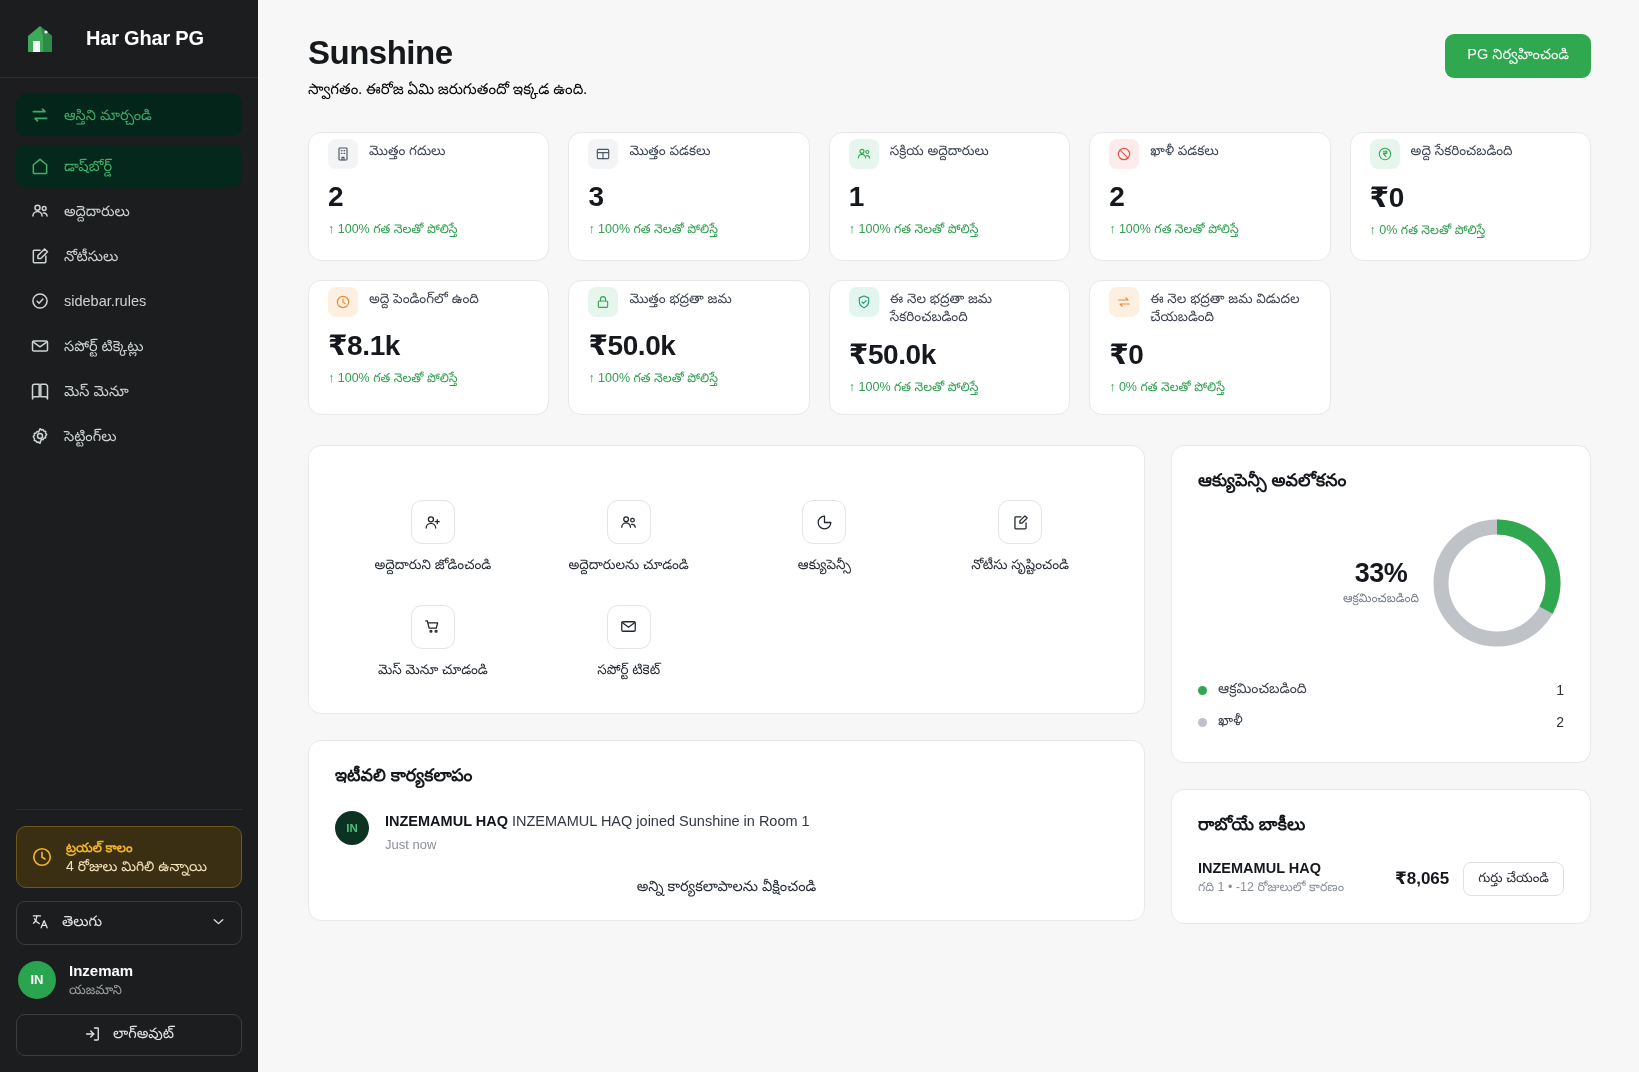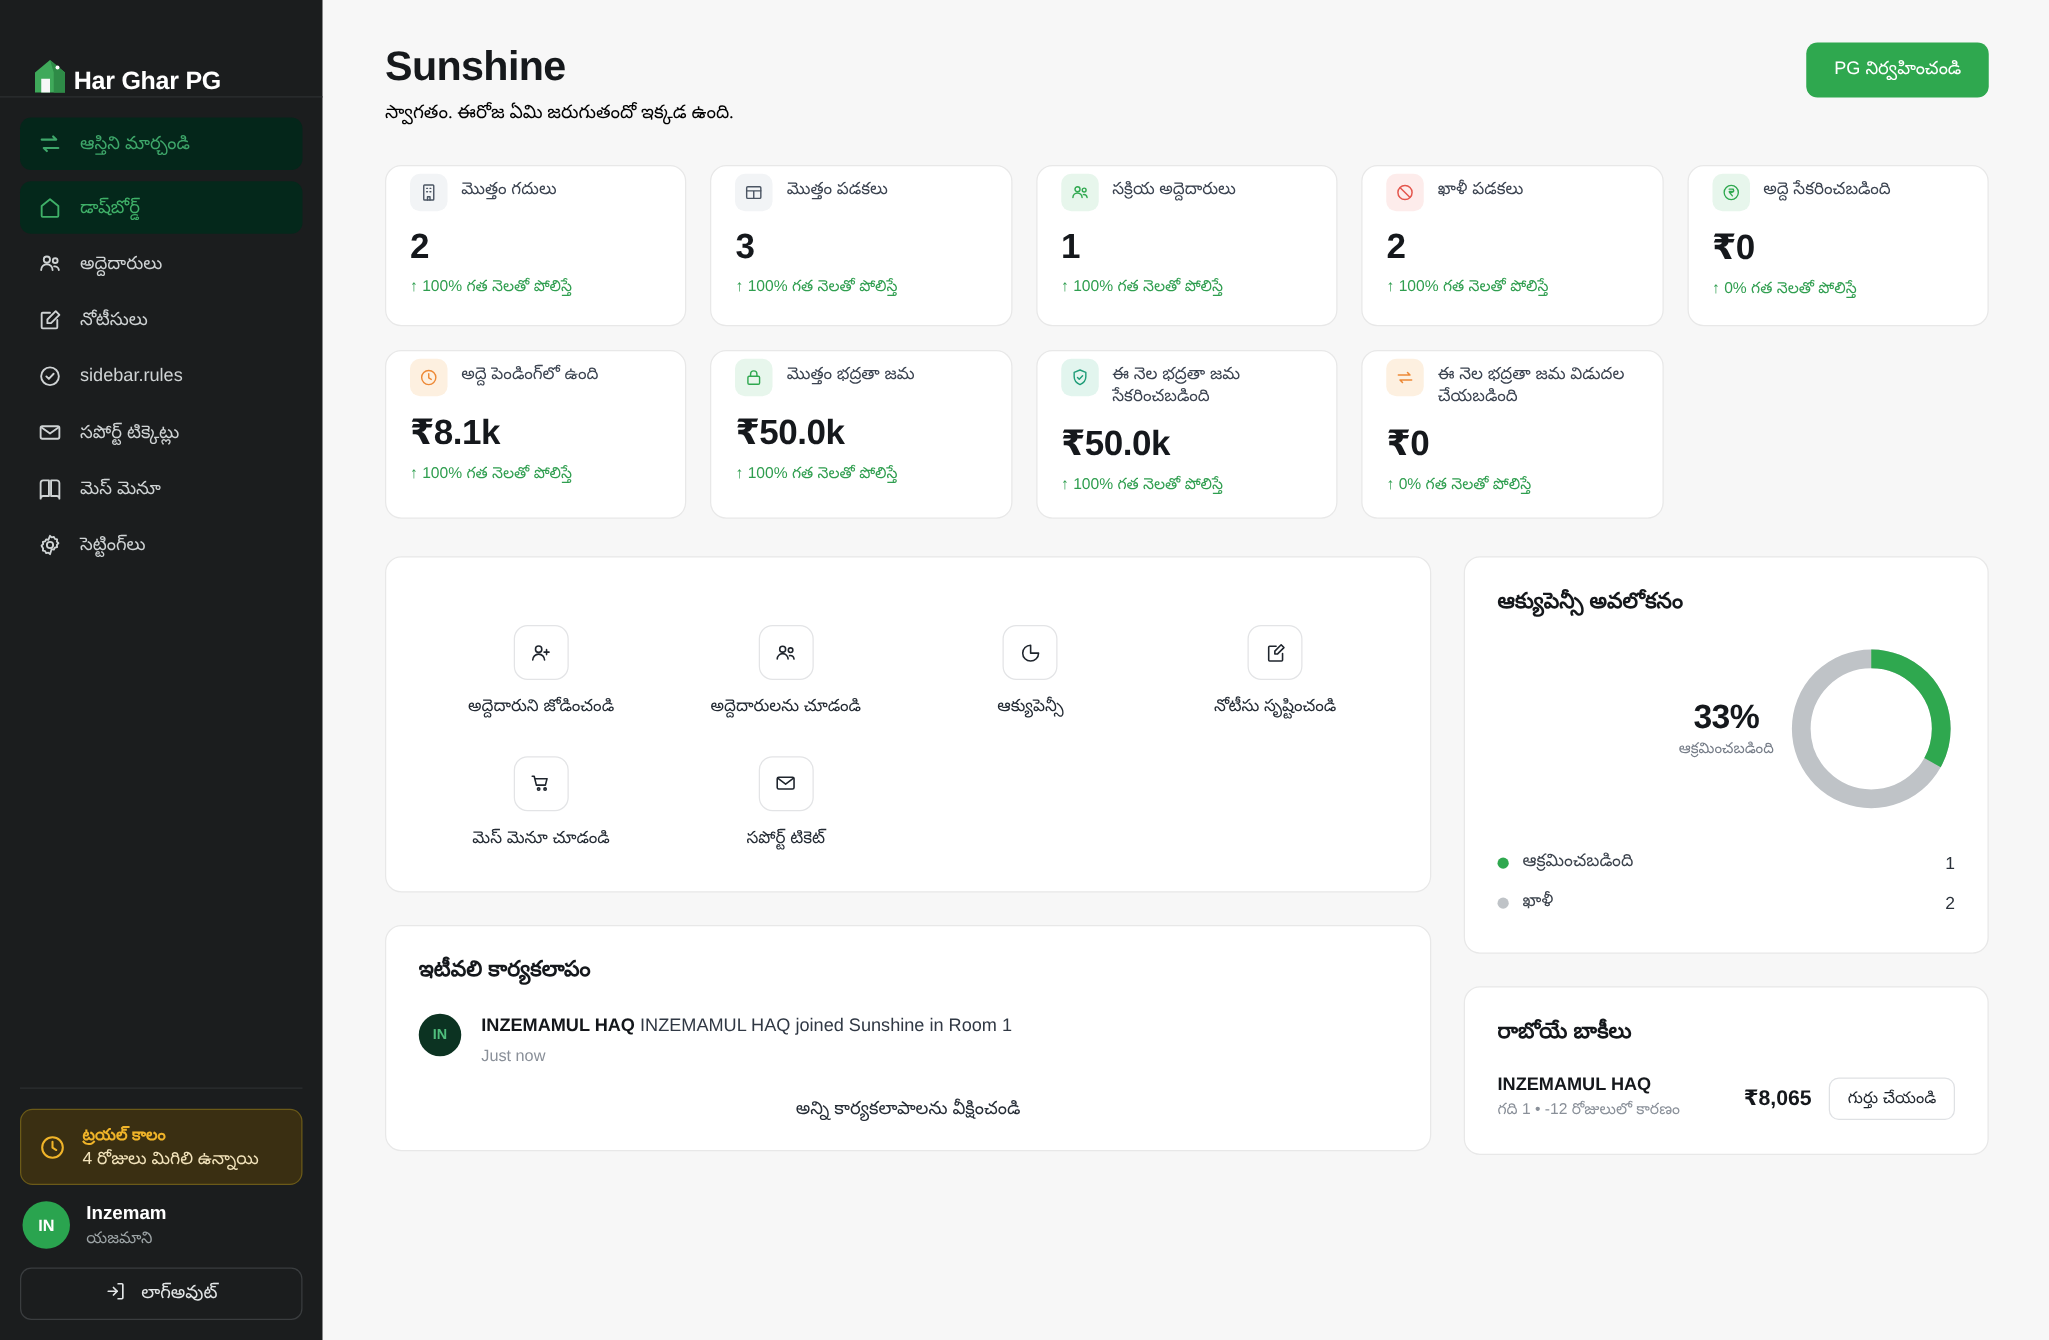--- a/index.html
+++ b/index.html
@@ -18,22 +18,22 @@
     min-width: 258px;
     height: 1072px;
     background: #1b1d1e;
     display: flex;
     flex-direction: column;
     position: relative;
   }
   .brand {
     height: 78px;
     display: flex;
-    align-items: flex-end;
-    gap: 3px;
+    align-items: center;
+    gap: 30px;
     padding: 0 24px;
     border-bottom: 1px solid #2c2f30;
   }
   .brand-logo { width: 32px; height: 32px; flex: 0 0 32px; }
   .brand-name {
     color: #ffffff;
     font-size: 20px;
     font-weight: bold;
     letter-spacing: -0.2px;
   }
@@ -378,20 +378,37 @@
           <circle cx="12" cy="12" r="9"></circle>
             <path d="M12 7v5.2l3.3 2"></path>
         </svg>
       </span>
       <span>
         <span class="trial-t1">ట్రయల్ కాలం</span><br>
         <span class="trial-t2">4 రోజులు మిగిలి ఉన్నాయి</span>
       </span>
     </div>
 
+    <div class="lang-select">
+      <span>
+        <svg viewBox="0 0 24 24" width="19" height="19" fill="none" stroke="currentColor" stroke-width="1.6" stroke-linecap="round" stroke-linejoin="round">
+          <path d="M3 5h9"></path>
+            <path d="M7.2 5c0 4-1.6 7.4-4.2 9.2"></path>
+            <path d="M4.3 8.6c1.3 3 3.6 5 6.2 6"></path>
+          <path d="M12.8 20l3.8-9 3.8 9"></path>
+            <path d="M14.2 17h4.8"></path>
+        </svg>
+      </span>
+      <span>తెలుగు</span>
+      <span class="chev">
+        <svg viewBox="0 0 24 24" width="17" height="17" fill="none" stroke="currentColor" stroke-width="1.8" stroke-linecap="round" stroke-linejoin="round">
+          <path d="M6 9.5l6 5.5 6-5.5"></path>
+        </svg>
+      </span>
+    </div>
 
     <div class="user-row">
       <span class="avatar">IN</span>
       <span>
         <span class="user-name">Inzemam</span><br>
         <span class="user-role">యజమాని</span>
       </span>
     </div>
 
     <button class="logout-btn">

